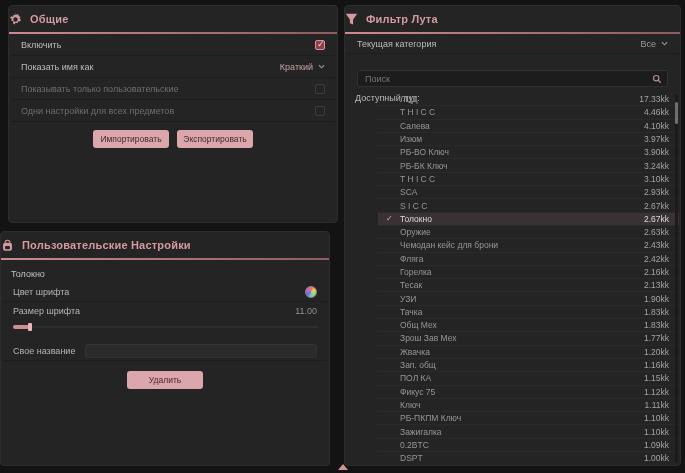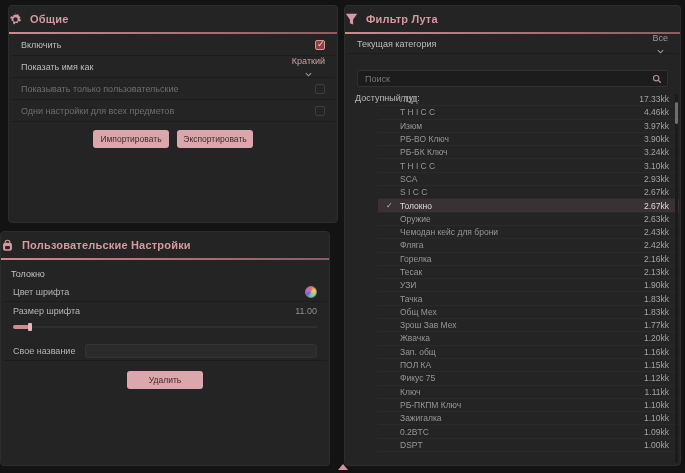--- a/index.html
+++ b/index.html
@@ -11,21 +11,21 @@
   #panel-filter{left:344px;top:5px;width:337px;height:461px;}
   .panel-header{display:flex;align-items:flex-start;gap:8px;padding:7px 0 6px;color:#d59aa0;font-size:11px;font-weight:bold;letter-spacing:.2px;}
   .underline{height:2px;background:linear-gradient(90deg,#cd8991,#8e5c63);}
   .hicon{width:13px;height:13px;display:inline-flex;align-items:center;justify-content:center;flex:0 0 auto;}
   .opt-row{display:flex;align-items:center;justify-content:space-between;margin:0 2px;padding:0 10px;height:21px;border-bottom:1px solid #1d1d1d;font-size:9px;color:#bdbdbd;}
   .opt-row.dim{color:#6e6e6e;gap:20px;}
   .cb{width:10px;height:10px;border:1px solid #555;border-radius:2px;box-sizing:border-box;position:relative;background:transparent;}
   .cb.checked{background:#8c4046;border-color:#d9959c;}
   .cb.checked::after{content:"✓";position:absolute;left:1px;top:-2px;font-size:9px;color:#f4cdd1;}
   .cb.dimbox{border-color:#3d3d3d;}
-  .select{display:flex;align-items:center;gap:5px;color:#c9a0a4;font-size:9px;flex-direction:column;}
+  .select{display:flex;align-items:center;gap:5px;color:#c9a0a4;font-size:9px;}
   .chev{width:7px;height:7px;display:inline-block;}
   .btn-row{display:flex;justify-content:center;gap:8px;padding:8px 0 6px;}
   .pill-btn{background:#dca7ac;color:#46272b;border:none;border-radius:3px;font-size:8.5px;font-family:inherit;padding:4px 0;width:76px;text-align:center;cursor:pointer;}
   .sub-label{padding:9px 10px 4px;font-size:9px;color:#c2c2c2;}
   .set-row{display:flex;align-items:center;justify-content:space-between;margin:0 2px;padding:0 10px;height:18px;border-bottom:1px solid #1d1d1d;font-size:9px;color:#b5b5b5;}
   .val{color:#8f8f8f;}
   .color-wheel{width:10px;height:10px;border-radius:50%;background:conic-gradient(#e66,#ec6,#9d6,#6cc,#66d,#c6c,#e66);border:1px solid #888;}
   .slider-wrap{position:relative;height:10px;margin:2px 12px 0;}
   .slider-track{position:absolute;left:0;right:0;top:4px;height:2px;background:#2e2e2e;}
   .slider-fill{position:absolute;left:0;top:3px;width:16px;height:4px;background:#cf8c93;border-radius:2px;}
@@ -180,20 +180,25 @@
           <span class="nm">ЛЦД</span>
           <span class="vl">17.33kk</span>
         </div>
         <div class="loot-row">
           <span class="check"></span>
           <span class="nm">T H I C C</span>
           <span class="vl">4.46kk</span>
         </div>
         <div class="loot-row">
           <span class="check"></span>
+          <span class="nm">Салева</span>
+          <span class="vl">4.10kk</span>
+        </div>
+        <div class="loot-row">
+          <span class="check"></span>
           <span class="nm">Изюм</span>
           <span class="vl">3.97kk</span>
         </div>
         <div class="loot-row">
           <span class="check"></span>
           <span class="nm">РБ-ВО Ключ</span>
           <span class="vl">3.90kk</span>
         </div>
         <div class="loot-row">
           <span class="check"></span>

